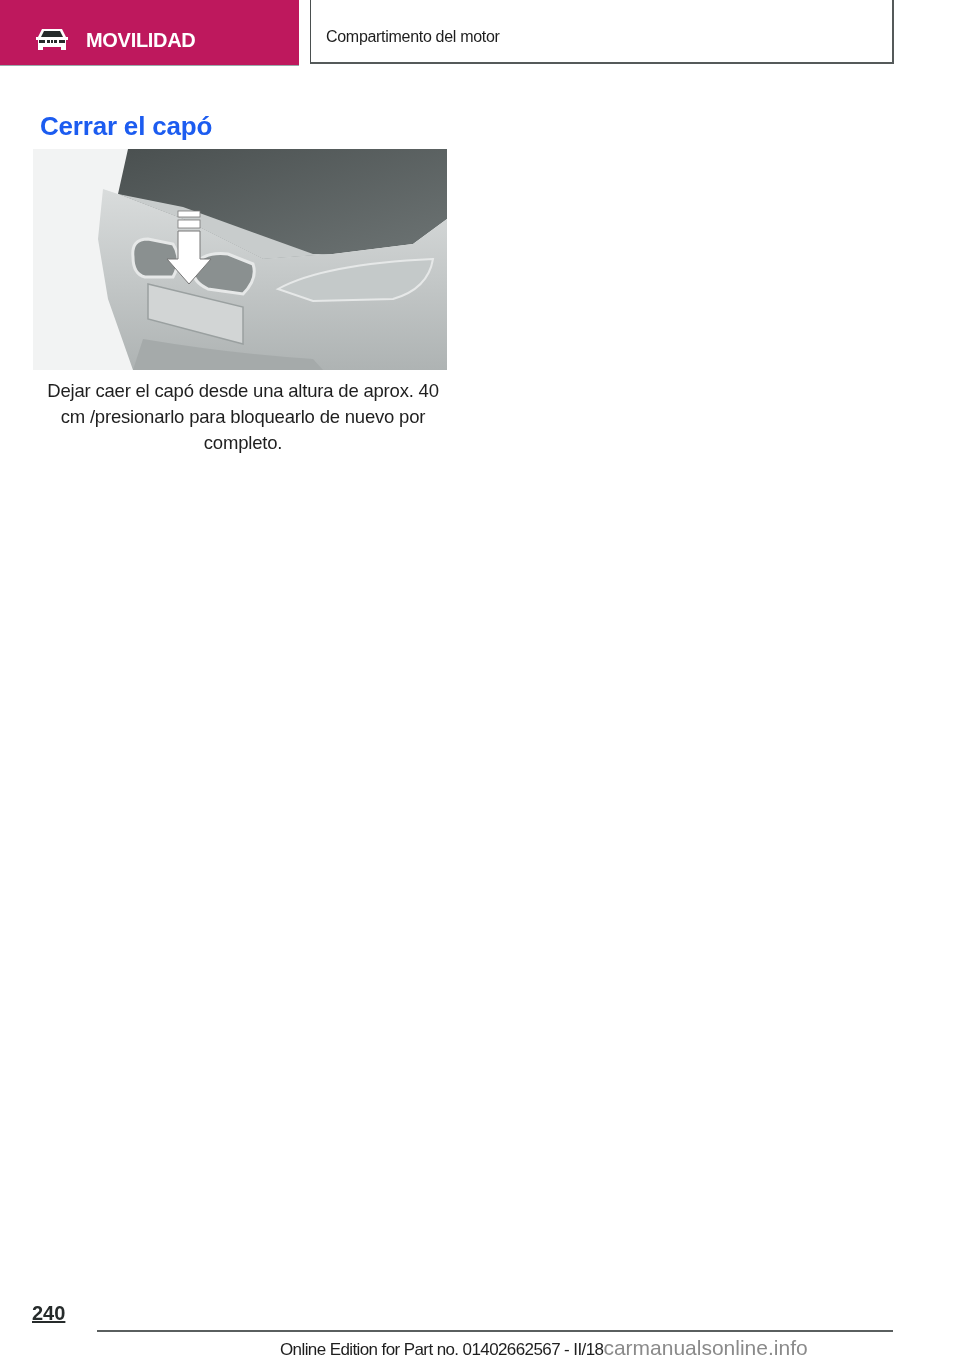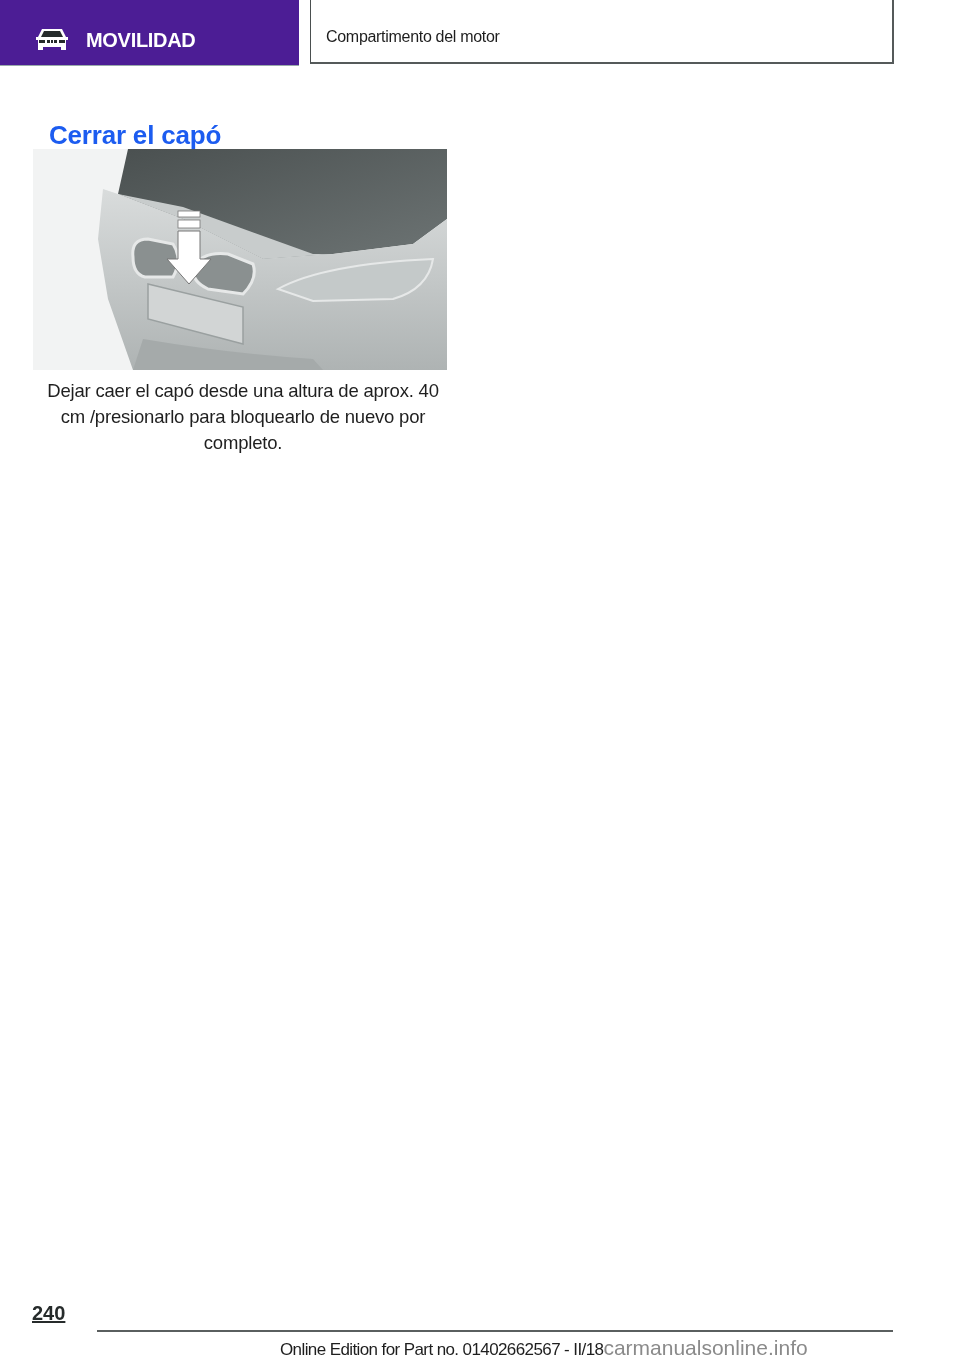--- a/index.html
+++ b/index.html
@@ -1,17 +1,17 @@
 <!DOCTYPE html>
 <html><head>
 <meta charset="utf-8">
 <style>
   html, body { margin:0; padding:0; background:#ffffff; }
   body { width:960px; height:1362px; position:relative; overflow:hidden; font-family:"Liberation Sans", sans-serif; color:#1a1a1a; }
-  .hdr-left { position:absolute; left:0; top:0; width:299px; height:65px; background:#4c1d95; border-bottom:1px solid #9aa; }
+  .hdr-left { position:absolute; left:0; top:0; width:299px; height:65px; background:#be185d; border-bottom:1px solid #9aa; }
   .hdr-left .car { position:absolute; left:35px; top:27px; width:34px; height:26px; }
   .hdr-left .label { position:absolute; left:86px; top:29px; font-size:20px; font-weight:bold; color:#ffffff; letter-spacing:-0.3px; }
   .hdr-right { position:absolute; left:310px; top:-2px; width:584px; height:66px; border:1px solid #4a4f4f; border-top:none; box-sizing:border-box; border-right:2px solid #555a5a; border-bottom:2px solid #555a5a; }
   .hdr-right .label { position:absolute; left:15px; top:30px; font-size:16px; color:#1e1e1e; letter-spacing:-0.3px; }
   .title { position:absolute; left:33px; top:104px; font-size:26px; font-weight:bold; color:#1c5cf0; letter-spacing:-0.2px; }
   .figure { position:absolute; left:33px; top:149px; width:414px; height:221px; background:#f2f3f3; overflow:hidden; }
   .body-text { position:absolute; left:33px; top:378px; width:420px; font-size:18.5px; line-height:26px; color:#1f1f1f; letter-spacing:-0.2px; }
   .body-text p { margin:0 0 7px 0;text-align:center; }
   .page-num { position:absolute; left:32px; top:1302px; font-size:20px; font-weight:bold; color:#262b2b;text-decoration:underline; }
   .footer-rule { position:absolute; left:97px; top:1330px; width:796px; height:2px; background:#5a5f5f; }
@@ -31,21 +31,21 @@
     <rect x="16" y="13" width="2" height="3" fill="#262b2b"></rect>
     <rect x="19" y="13" width="3" height="3" fill="#262b2b"></rect>
   </svg>
   <span class="label">MOVILIDAD</span>
 </div>
 
 <div class="hdr-right">
   <span class="label">Compartimento del motor</span>
 </div>
 
-<h1 class="title" style="margin:16px;">Cerrar el capó</h1>
+<h1 class="title" style="margin:7px;">Cerrar el capó</h1>
 
 <div class="figure">
   <svg width="414" height="221" viewBox="0 0 414 221">
     <defs>
       <linearGradient id="hood" x1="0" y1="0" x2="1" y2="1">
         <stop offset="0" stop-color="#4a5050"></stop>
         <stop offset="1" stop-color="#6d7474"></stop>
       </linearGradient>
       <linearGradient id="body" x1="0" y1="0" x2="0" y2="1">
         <stop offset="0" stop-color="#d9dcdc"></stop>

